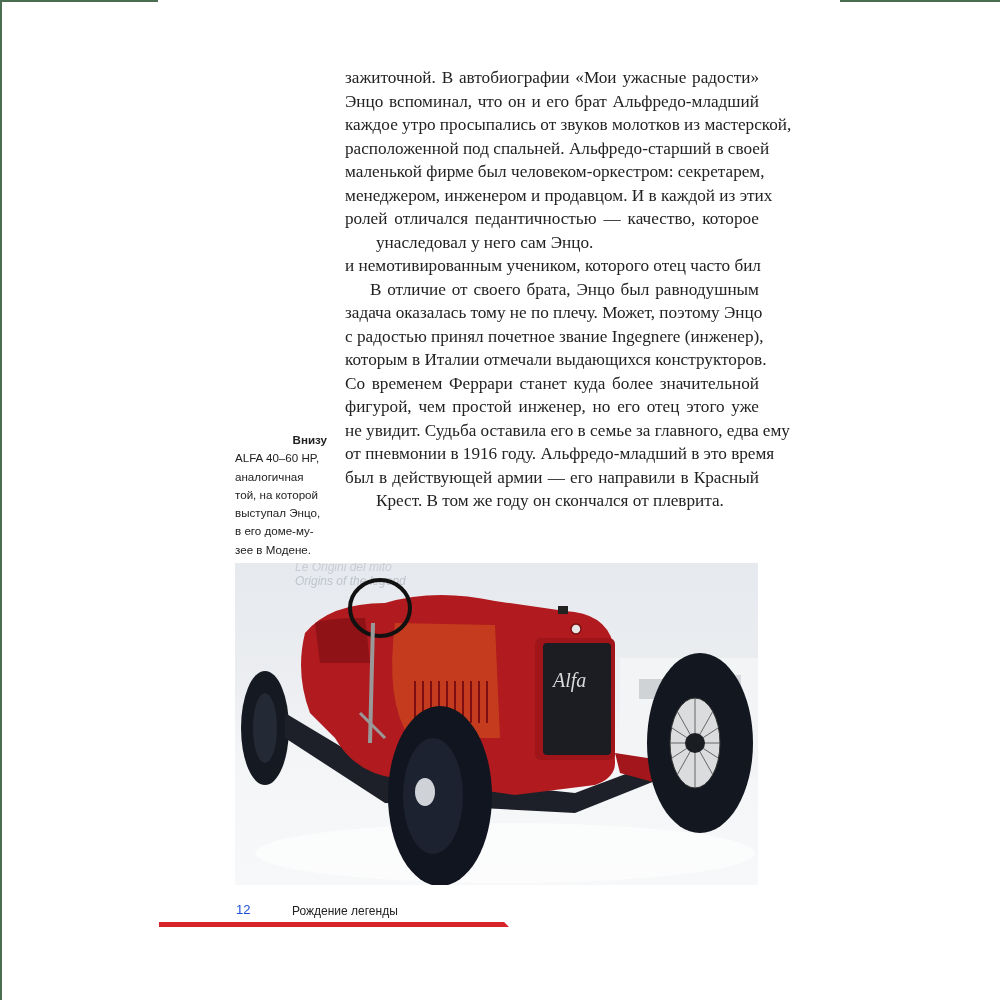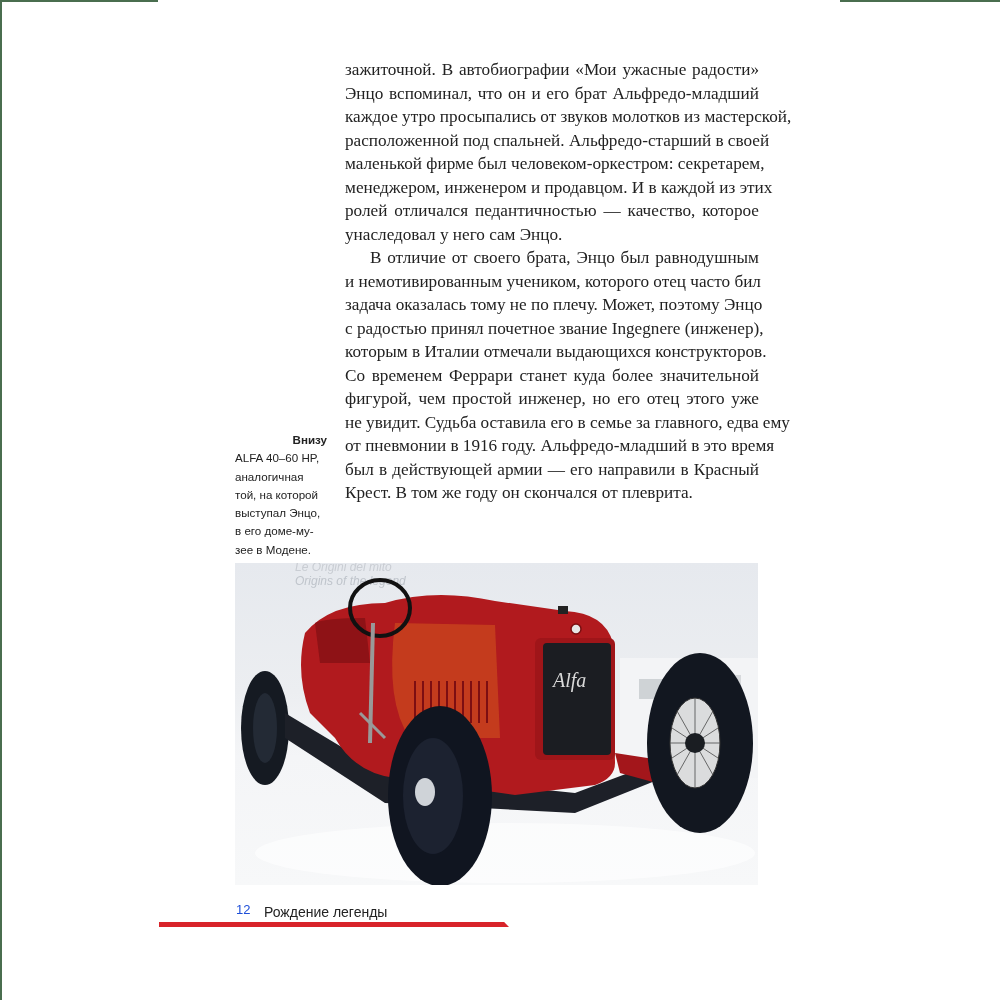--- a/index.html
+++ b/index.html
@@ -6,29 +6,29 @@
   body {
     width: 1000px; height: 1000px; position: relative; overflow: hidden;
     background: #ffffff;
     font-family: "Liberation Serif", serif;
   }
   .frame-top-left { position: absolute; left: 0; top: 0; width: 158px; height: 2px; background: #4a6e4f; }
   .frame-top-right { position: absolute; left: 840px; top: 0; width: 160px; height: 2px; background: #4a6e4f; }
   .frame-left { position: absolute; left: 0; top: 0; width: 2px; height: 1000px; background: #4a6e4f; }
 
   .body-text {
-    position: absolute; left: 345px; top: 58px; width: 414px;
+    position: absolute; left: 345px; top: 66px; width: 414px;
     font-family: "Liberation Serif", serif;
     font-size: 17.2px; line-height: 23.5px; color: #222;
     text-align: justify; text-align-last: left;
     margin: 0;
   }
   .body-text p { margin: 0; }
   .body-text .line { display: block; text-align: justify; text-align-last: justify; white-space: nowrap; }
-  .body-text .line.last { text-align-last: left; }
+  .body-text .line.last { text-align-last: left; margin-left: 31px; }
   .body-text .indent { padding-left: 25px; }
 
   .caption {
     position: absolute; left: 235px; top: 431px; width: 92px;
     font-family: "Liberation Sans", sans-serif;
     font-size: 11.6px; line-height: 18.3px; color: #222;
     text-align: right;
   }
   .caption .caption-title { display: block; text-align: right; font-weight: bold; }
   .caption .cap-line { display: block; white-space: nowrap; text-align: left; }
@@ -38,22 +38,22 @@
     background: linear-gradient(180deg, #e6e9ee 0%, #eceef1 40%, #f4f5f7 60%, #f7f8f9 100%);
     overflow: hidden;
   }
   .photo svg { position: absolute; left: 0; top: 0; }
 
   .footer-page {
     position: absolute; left: 236px; top: 902px;
     font-family: "Liberation Sans", sans-serif; font-size: 13px; color: #1d4ed8;
   }
   .footer-title {
-    position: absolute; left: 264px; top: 904px;
-    font-family: "Liberation Sans", sans-serif; font-size: 14px; color: #222;
+    position: absolute; left: 292px; top: 904px;
+    font-family: "Liberation Sans", sans-serif; font-size: 12px; color: #222;
   }
   .footer-bar {
     position: absolute; left: 159px; top: 922px; width: 350px; height: 5px;
     background: #d8232a;
     clip-path: polygon(0 0, 98.6% 0, 100% 100%, 0 100%);
   }
 </style>
 </head>
 <body>
 
@@ -66,22 +66,22 @@
     <span class="line">зажиточной. В автобиографии «Мои ужасные радости»</span>
     <span class="line">Энцо вспоминал, что он и его брат Альфредо-младший</span>
     <span class="line">каждое утро просыпались от звуков молотков из мастерской,</span>
     <span class="line">расположенной под спальней. Альфредо-старший в своей</span>
     <span class="line">маленькой фирме был человеком-оркестром: секретарем,</span>
     <span class="line">менеджером, инженером и продавцом. И в каждой из этих</span>
     <span class="line">ролей отличался педантичностью — качество, которое</span>
     <span class="line last">унаследовал у него сам Энцо.</span>
   </p>
   <p>
+    <span class="line">и немотивированным учеником, которого отец часто бил</span>
     <span class="line indent">В отличие от своего брата, Энцо был равнодушным</span>
-    <span class="line">и немотивированным учеником, которого отец часто бил</span>
     <span class="line">задача оказалась тому не по плечу. Может, поэтому Энцо</span>
     <span class="line">с радостью принял почетное звание Ingegnere (инженер),</span>
     <span class="line">которым в Италии отмечали выдающихся конструкторов.</span>
     <span class="line">Со временем Феррари станет куда более значительной</span>
     <span class="line">фигурой, чем простой инженер, но его отец этого уже</span>
     <span class="line">не увидит. Судьба оставила его в семье за главного, едва ему</span>
     <span class="line">от пневмонии в 1916 году. Альфредо-младший в это время</span>
     <span class="line">был в действующей армии — его направили в Красный</span>
     <span class="line last">Крест. В том же году он скончался от плеврита.</span>
   </p>

